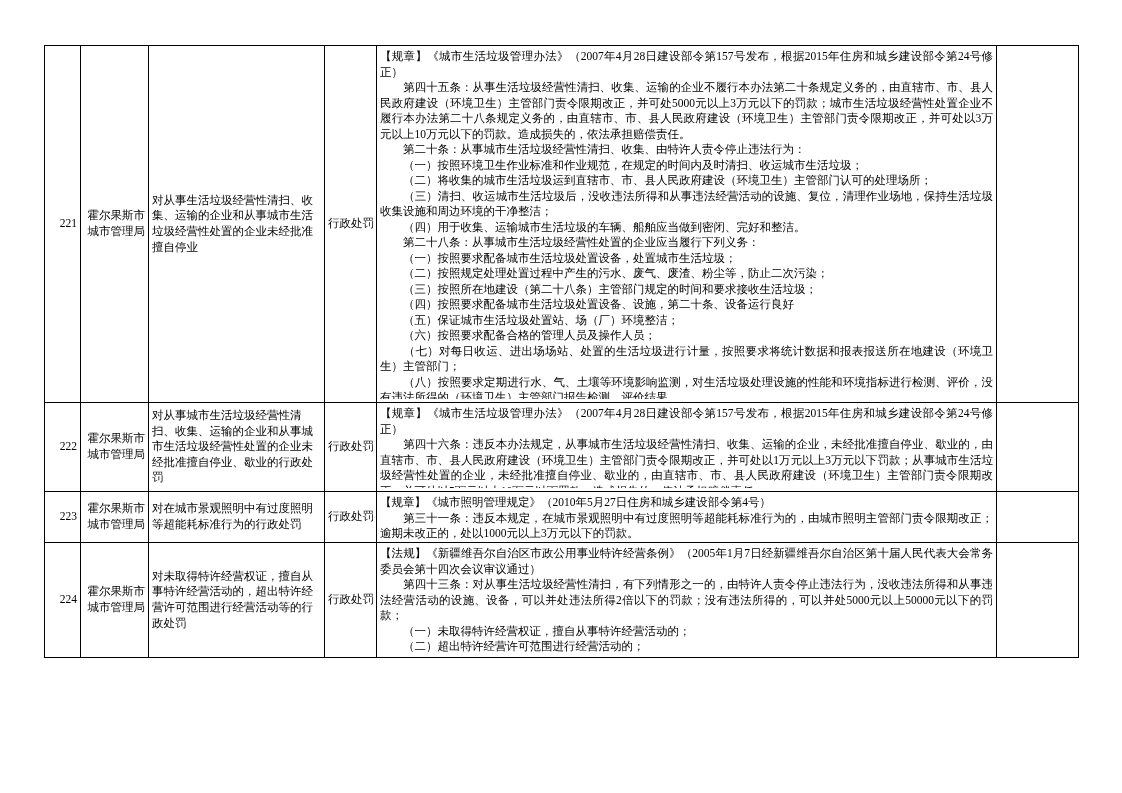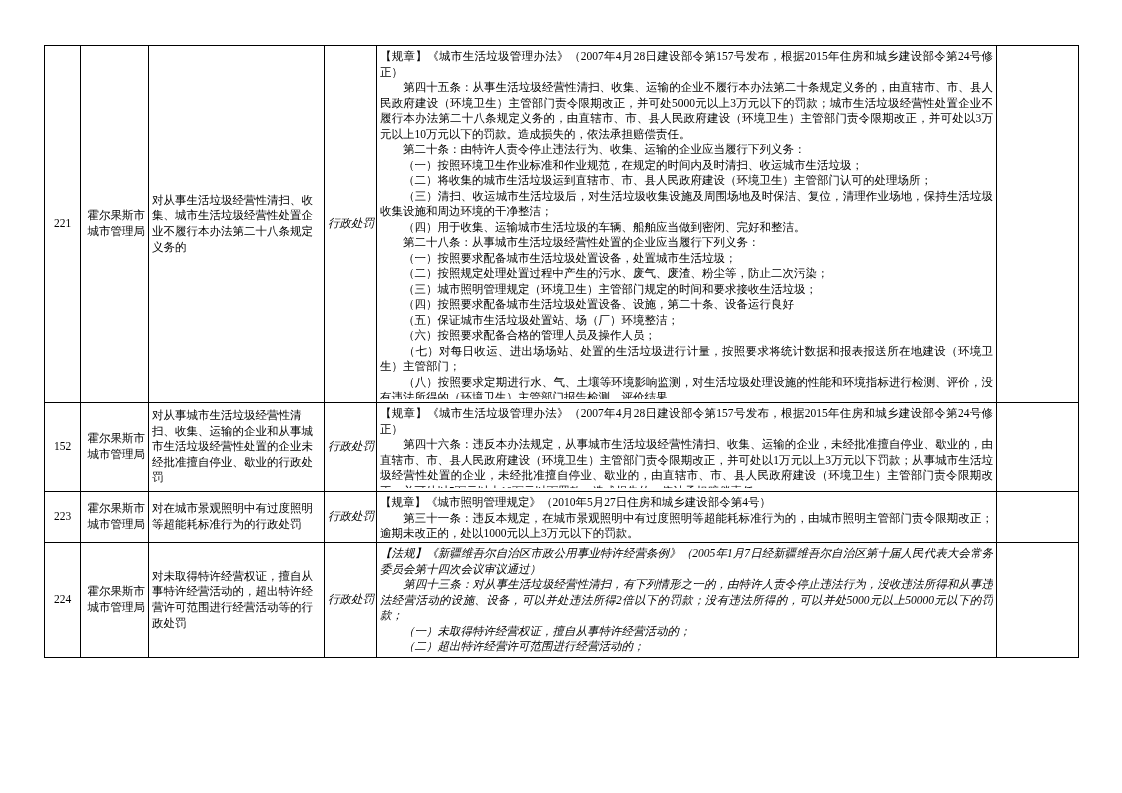--- a/index.html
+++ b/index.html
@@ -37,38 +37,37 @@
     margin-top: 16px;
   }
   col.c-num    { width: 36px; }
   col.c-org    { width: 68px; }
   col.c-item   { width: 176px; }
   col.c-type   { width: 52px; }
   col.c-basis  { width: 620px; }
   col.c-last   { width: 82px; }
 
   td.num {
-    text-align: center;
+    text-align: right;
     font-size: 12px;
   }
   td.org {
     text-align: right;
     font-size: 12px;
     line-height: 1.5;
   }
   td.item {
     text-align: left;
     font-size: 12px;
     line-height: 1.5;
   }
   td.type {
     text-align: left;
     font-size: 12px;
     white-space: nowrap;
-    font-style: italic;
   }
   td.basis {
     vertical-align: top;
     text-align: justify;
     font-size: 11.5px;
     line-height: 1.42;
     padding: 3px 4px;
   }
   td.last { }
 
@@ -83,67 +82,67 @@
 
   
   tr.r221 td { height: 352px; }
   tr.r222 td { height: 84px; }
   tr.r223 td { height: 46px; }
   tr.r224 td { height: 110px; }
 
   tr.r221 .basis-wrap { max-height: 350px; }
   tr.r222 .basis-wrap { max-height: 82px; }
   tr.r223 .basis-wrap { max-height: 44px; }
-  tr.r224 .basis-wrap { max-height: 108px; font-style: italic; }
+  tr.r224 .basis-wrap { max-height: 108px; }
 </style>
 </head>
 <body>
 
 <div class="page">
   <table class="doc-table">
     <colgroup>
       <col class="c-num">
       <col class="c-org">
       <col class="c-item">
       <col class="c-type">
       <col class="c-basis">
       <col class="c-last">
     </colgroup>
     <tbody>
 
       <tr class="r221">
         <td class="num">221</td>
         <td class="org">霍尔果斯市城市管理局</td>
-        <td class="item">对从事生活垃圾经营性清扫、收集、城市生活垃圾经营性处置企业不履行本办法第二十八条规定义务的</td>
+        <td class="item">对从事生活垃圾经营性清扫、收集、运输的企业和从事城市生活垃圾经营性处置的企业未经批准擅自停业</td>
         <td class="type">行政处罚</td>
         <td class="basis">
           <div class="basis-wrap">
             <p class="basis-line">【规章】《城市生活垃圾管理办法》（2007年4月28日建设部令第157号发布，根据2015年住房和城乡建设部令第24号修正）</p>
             <p class="basis-line">　　第四十五条：从事生活垃圾经营性清扫、收集、运输的企业不履行本办法第二十条规定义务的，由直辖市、市、县人民政府建设（环境卫生）主管部门责令限期改正，并可处5000元以上3万元以下的罚款；城市生活垃圾经营性处置企业不履行本办法第二十八条规定义务的，由直辖市、市、县人民政府建设（环境卫生）主管部门责令限期改正，并可处以3万元以上10万元以下的罚款。造成损失的，依法承担赔偿责任。</p>
-            <p class="basis-line">　　第二十条：由特许人责令停止违法行为、收集、运输的企业应当履行下列义务：</p>
+            <p class="basis-line">　　第二十条：从事城市生活垃圾经营性清扫、收集、由特许人责令停止违法行为：</p>
             <p class="basis-line">　　（一）按照环境卫生作业标准和作业规范，在规定的时间内及时清扫、收运城市生活垃圾；</p>
             <p class="basis-line">　　（二）将收集的城市生活垃圾运到直辖市、市、县人民政府建设（环境卫生）主管部门认可的处理场所；</p>
-            <p class="basis-line">　　（三）清扫、收运城市生活垃圾后，对生活垃圾收集设施及周围场地及时保洁、复位，清理作业场地，保持生活垃圾收集设施和周边环境的干净整洁；</p>
+            <p class="basis-line">　　（三）清扫、收运城市生活垃圾后，没收违法所得和从事违法经营活动的设施、复位，清理作业场地，保持生活垃圾收集设施和周边环境的干净整洁；</p>
             <p class="basis-line">　　（四）用于收集、运输城市生活垃圾的车辆、船舶应当做到密闭、完好和整洁。</p>
             <p class="basis-line">　　第二十八条：从事城市生活垃圾经营性处置的企业应当履行下列义务：</p>
             <p class="basis-line">　　（一）按照要求配备城市生活垃圾处置设备，处置城市生活垃圾；</p>
             <p class="basis-line">　　（二）按照规定处理处置过程中产生的污水、废气、废渣、粉尘等，防止二次污染；</p>
-            <p class="basis-line">　　（三）城市照明管理规定（环境卫生）主管部门规定的时间和要求接收生活垃圾；</p>
+            <p class="basis-line">　　（三）按照所在地建设（第二十八条）主管部门规定的时间和要求接收生活垃圾；</p>
             <p class="basis-line">　　（四）按照要求配备城市生活垃圾处置设备、设施，第二十条、设备运行良好</p>
             <p class="basis-line">　　（五）保证城市生活垃圾处置站、场（厂）环境整洁；</p>
             <p class="basis-line">　　（六）按照要求配备合格的管理人员及操作人员；</p>
             <p class="basis-line">　　（七）对每日收运、进出场场站、处置的生活垃圾进行计量，按照要求将统计数据和报表报送所在地建设（环境卫生）主管部门；</p>
             <p class="basis-line">　　（八）按照要求定期进行水、气、土壤等环境影响监测，对生活垃圾处理设施的性能和环境指标进行检测、评价，没有违法所得的（环境卫生）主管部门报告检测、评价结果</p>
           </div>
         </td>
         <td class="last"></td>
       </tr>
 
       <tr class="r222">
-        <td class="num">152</td>
+        <td class="num">222</td>
         <td class="org">霍尔果斯市城市管理局</td>
         <td class="item">对从事城市生活垃圾经营性清扫、收集、运输的企业和从事城市生活垃圾经营性处置的企业未经批准擅自停业、歇业的行政处罚</td>
         <td class="type">行政处罚</td>
         <td class="basis">
           <div class="basis-wrap">
             <p class="basis-line">【规章】《城市生活垃圾管理办法》（2007年4月28日建设部令第157号发布，根据2015年住房和城乡建设部令第24号修正）</p>
             <p class="basis-line">　　第四十六条：违反本办法规定，从事城市生活垃圾经营性清扫、收集、运输的企业，未经批准擅自停业、歇业的，由直辖市、市、县人民政府建设（环境卫生）主管部门责令限期改正，并可处以1万元以上3万元以下罚款；从事城市生活垃圾经营性处置的企业，未经批准擅自停业、歇业的，由直辖市、市、县人民政府建设（环境卫生）主管部门责令限期改正，并可处以5万元以上10万元以下罚款。造成损失的，依法承担赔偿责任。</p>
           </div>
         </td>
         <td class="last"></td>

